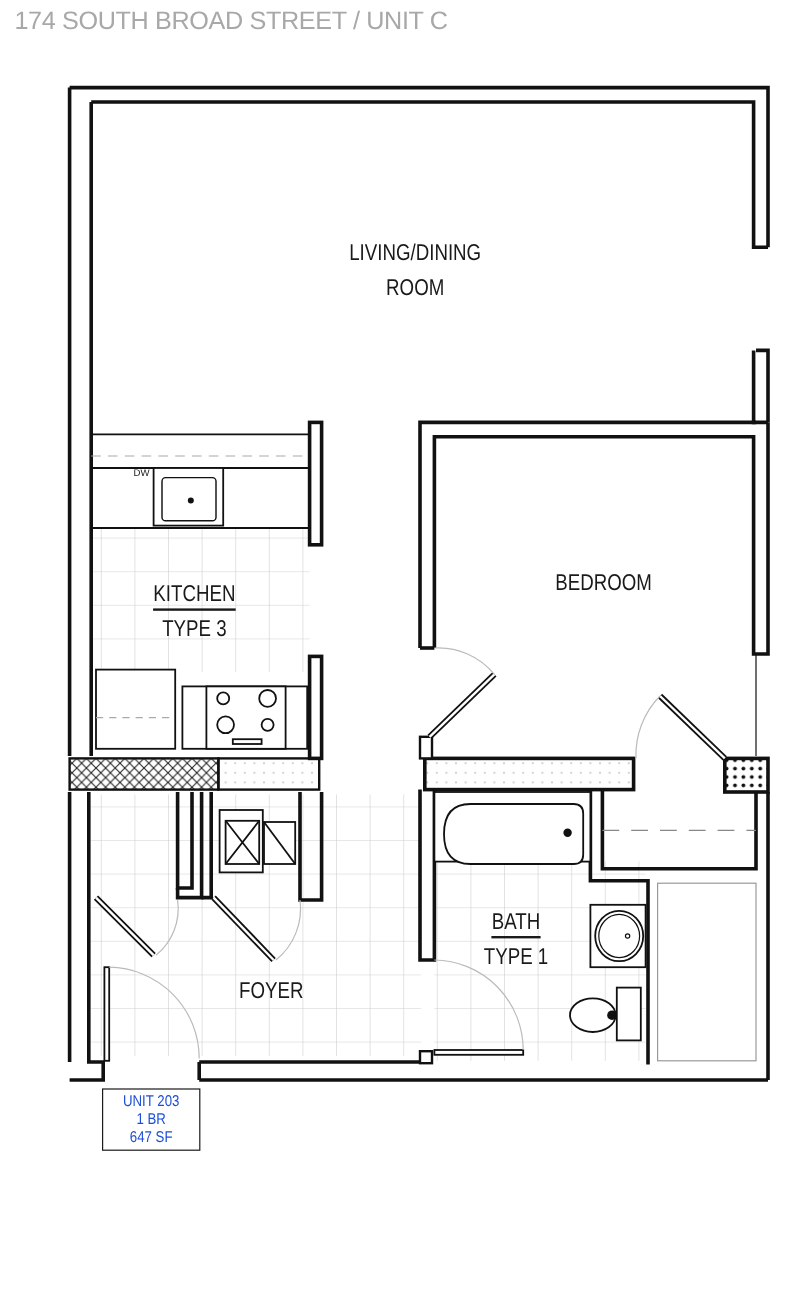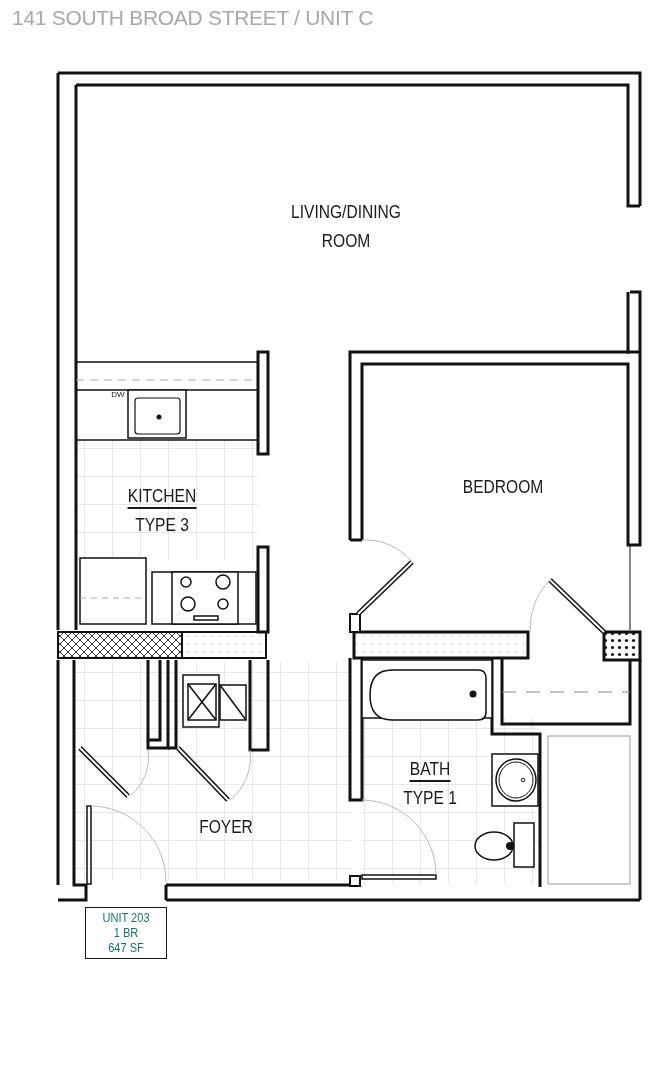--- a/index.html
+++ b/index.html
@@ -8,27 +8,27 @@
     .title { position: absolute; left: 12px; top: 6px; font-size: 21px; color: #a8a8a8;
              letter-spacing: -0.3px; font-family: "Liberation Sans", sans-serif; white-space: nowrap; }
     svg { position: absolute; left: 0; top: 0; }
     .lbl { font-family: "Liberation Sans", sans-serif; fill: #1a1a1a; text-anchor: middle; }
     .room-label { position: absolute; text-align: center; color: #1a1a1a;
                   font-family: "Liberation Sans", sans-serif; font-size: 19px;
                   transform: scaleX(0.82); transform-origin: center; white-space: nowrap; line-height: 29px; }
     .underline { border-bottom: 2px solid #1a1a1a; padding-bottom: 1px; }
     .unit-box { position: absolute; left: 85px; top: 907px; width: 82px; height: 52px;
                 border: 1.5px solid #1a1a1a; box-sizing: border-box; text-align: center;
-                font-size: 13px; line-height: 15px; padding-top: 2px; color: #0f766e; }
+                font-size: 13px; line-height: 15px; padding-top: 2px; color: #1d4ed8; }
     .unit-box span { display: block; transform: scaleX(0.85); }
   </style>
 </head>
 <body>
 
-<div class="title">141 SOUTH BROAD STREET  /  UNIT C</div>
+<div class="title">174 SOUTH BROAD STREET  /  UNIT C</div>
 
 <svg width="670" height="1076" viewBox="0 0 670 1076">
   <defs>
     <pattern id="crosshatch" width="8" height="8" patternUnits="userSpaceOnUse">
       <path d="M0 0 L8 8 M8 0 L0 8" stroke="#222" stroke-width="0.9"></path>
     </pattern>
     <pattern id="dots" width="8" height="8" patternUnits="userSpaceOnUse">
       <circle cx="4" cy="4" r="0.6" fill="#888"></circle>
     </pattern>
     <pattern id="bigdots" width="7" height="7" patternUnits="userSpaceOnUse">

